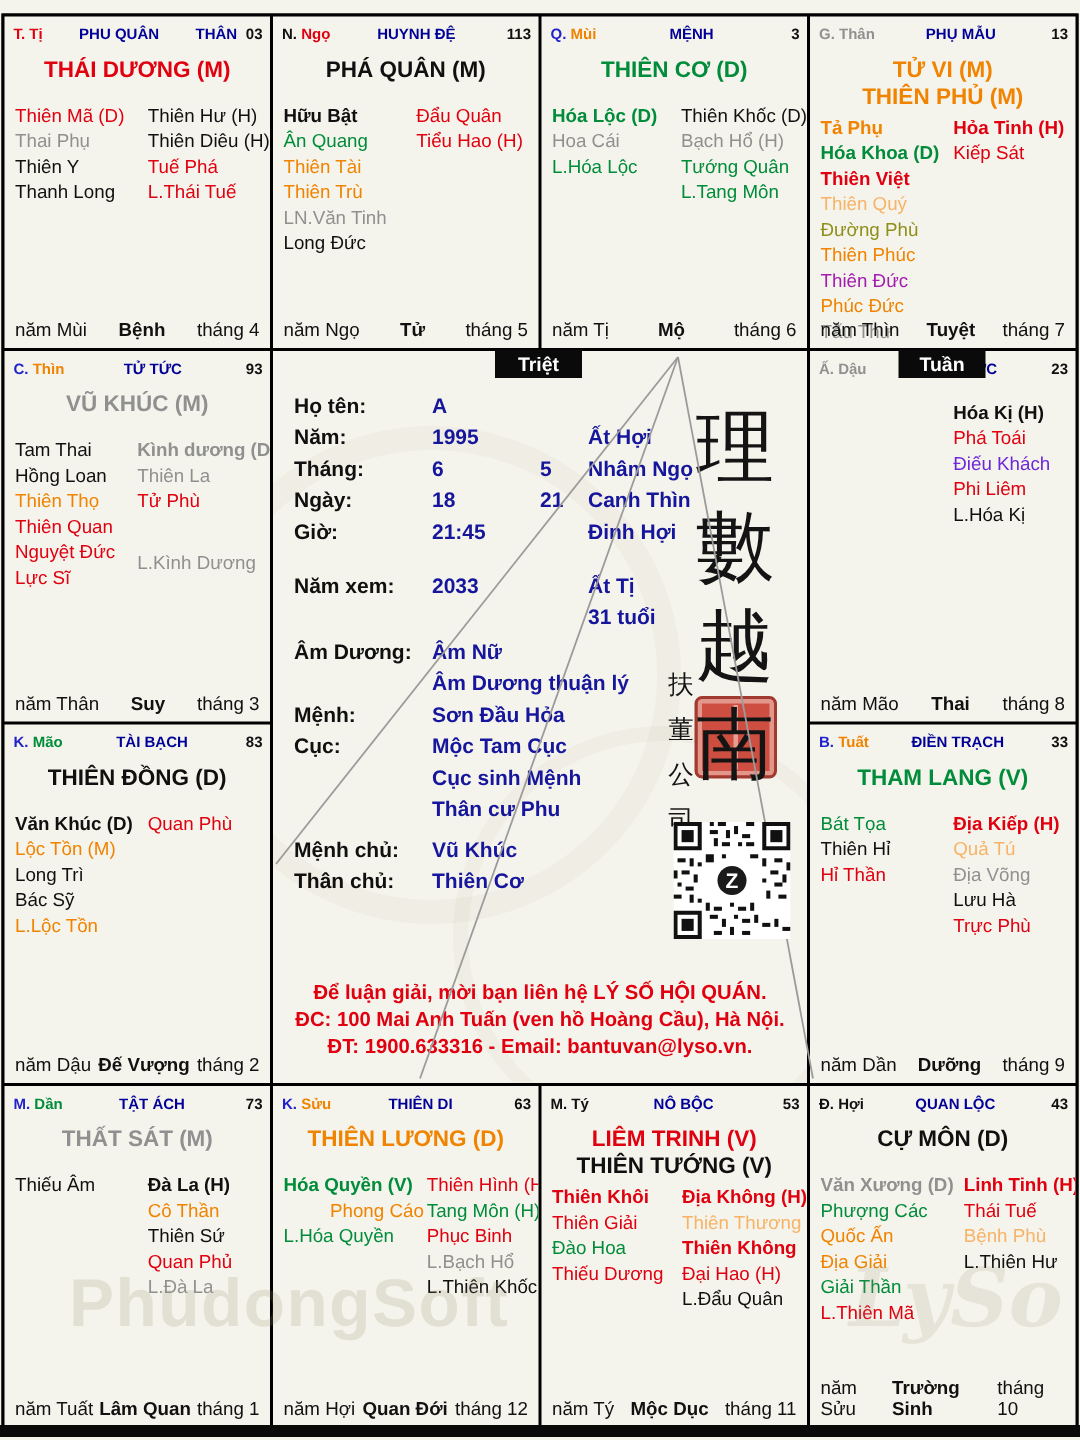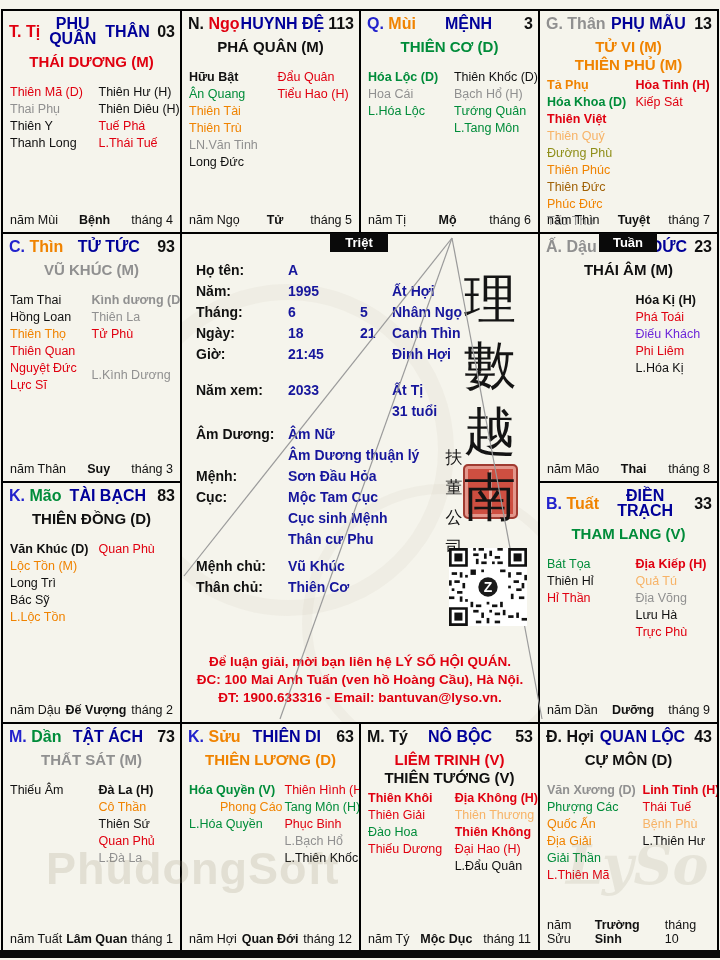--- a/index.html
+++ b/index.html
@@ -3,21 +3,21 @@
 <meta charset="utf-8">
 <style>
   html,body{margin:0;padding:0;background:#ddd;}
   .page{position:relative;width:720px;height:960px;background:#f5f4ec;overflow:hidden;
         font-family:"Liberation Sans",sans-serif;color:#111;}
   .botstrip{position:absolute;left:0;right:0;top:950px;height:8px;background:#0a0a0a;}
   .grid{position:absolute;left:1px;top:9px;width:718px;height:944px;background:#000;
         border:2px solid #000;box-sizing:border-box;display:grid;
         grid-template-columns:1fr 1fr 1fr 1fr;grid-template-rows:221px 247px 239px 1fr;gap:2px;}
   .cell{background:#f5f4ec;position:relative;overflow:hidden;}
-  .ph{display:flex;align-items:center;padding:5px 5px 0 6px;font-size:16px;font-weight:bold;line-height:15px;}
+  .ph{display:flex;align-items:center;padding:5px 5px 0 6px;font-size:10px;font-weight:bold;line-height:15px;}
   .ph .hc{flex:1;text-align:center;}
   .ph .extra{margin-right:3px;}
   .p-main{text-align:center;font-weight:bold;font-size:15px;line-height:18px;margin-top:7px;}
   .p-cols{display:flex;margin-top:13px;font-size:12.5px;line-height:17px;}
   .p-cols.tight{margin-top:3px;}
   .p-col{width:50%;padding-left:7px;white-space:nowrap;}
   .p-foot{position:absolute;left:7px;right:7px;bottom:5px;display:flex;justify-content:space-between;
           font-size:12.5px;align-items:baseline;}
   .p-foot .stage{font-weight:bold;}
   .center{grid-column:2/4;grid-row:2/4;position:relative;}
@@ -253,21 +253,21 @@
           <div style="color: rgb(240, 131, 0);">THIÊN PHỦ (M)</div>
         </div>
     <div class="p-cols tight">
       <div class="p-col p-left">
             <div style="color: rgb(240, 131, 0); font-weight: bold;">Tả Phụ</div>
             <div style="color: rgb(0, 140, 58); font-weight: bold;">Hóa Khoa (D)</div>
             <div style="color: rgb(224, 0, 16); font-weight: bold;">Thiên Việt</div>
             <div style="color: rgb(247, 179, 103);">Thiên Quý</div>
             <div style="color: rgb(143, 143, 26);">Đường Phù</div>
             <div style="color: rgb(240, 131, 0);">Thiên Phúc</div>
-            <div style="color: #a16207;">Thiên Đức</div>
+            <div style="color: #a21caf;">Thiên Đức</div>
             <div style="color: rgb(240, 131, 0);">Phúc Đức</div>
             <div style="color: rgb(144, 144, 144);">Tấu Thư</div>
             <div style="color: rgb(0, 140, 58);">L.Hóa Khoa</div>
           </div>
       <div class="p-col p-right">
             <div style="color: rgb(224, 0, 16); font-weight: bold;">Hỏa Tinh (H)</div>
             <div style="color: rgb(224, 0, 16);">Kiếp Sát</div>
           </div>
     </div>
     <div class="p-foot">
@@ -306,23 +306,20 @@
       <span class="stage">Suy</span>
       <span class="fm">tháng 3</span>
     </div>
   </div>
       <div class="cell palace" style="grid-area: 2 / 4;">
     <div class="ph">
       <span class="hl"><span class="stem" style="color: rgb(144, 144, 144);">Ấ.</span> <span class="branch" style="color: rgb(144, 144, 144);">Dậu</span></span>
       <span class="hc pname" style="color: rgb(0, 0, 153);">PHÚC ĐỨC</span>
       <span class="hr"><span class="extra" style="color: rgb(0, 0, 153);"></span><span class="num" style="color: rgb(16, 16, 16);">23</span></span>
     </div>
-    <div class="p-main">
-          <div style="color: rgb(16, 16, 16);">THÁI ÂM (M)</div>
-        </div>
     <div class="p-cols">
       <div class="p-col p-left"></div>
       <div class="p-col p-right">
             <div style="color: rgb(16, 16, 16); font-weight: bold;">Hóa Kị (H)</div>
             <div style="color: rgb(224, 0, 16);">Phá Toái</div>
             <div style="color: #6d28d9;">Điếu Khách</div>
             <div style="color: rgb(224, 0, 16);">Phi Liêm</div>
             <div style="color: rgb(16, 16, 16);">L.Hóa Kị</div>
           </div>
     </div>

